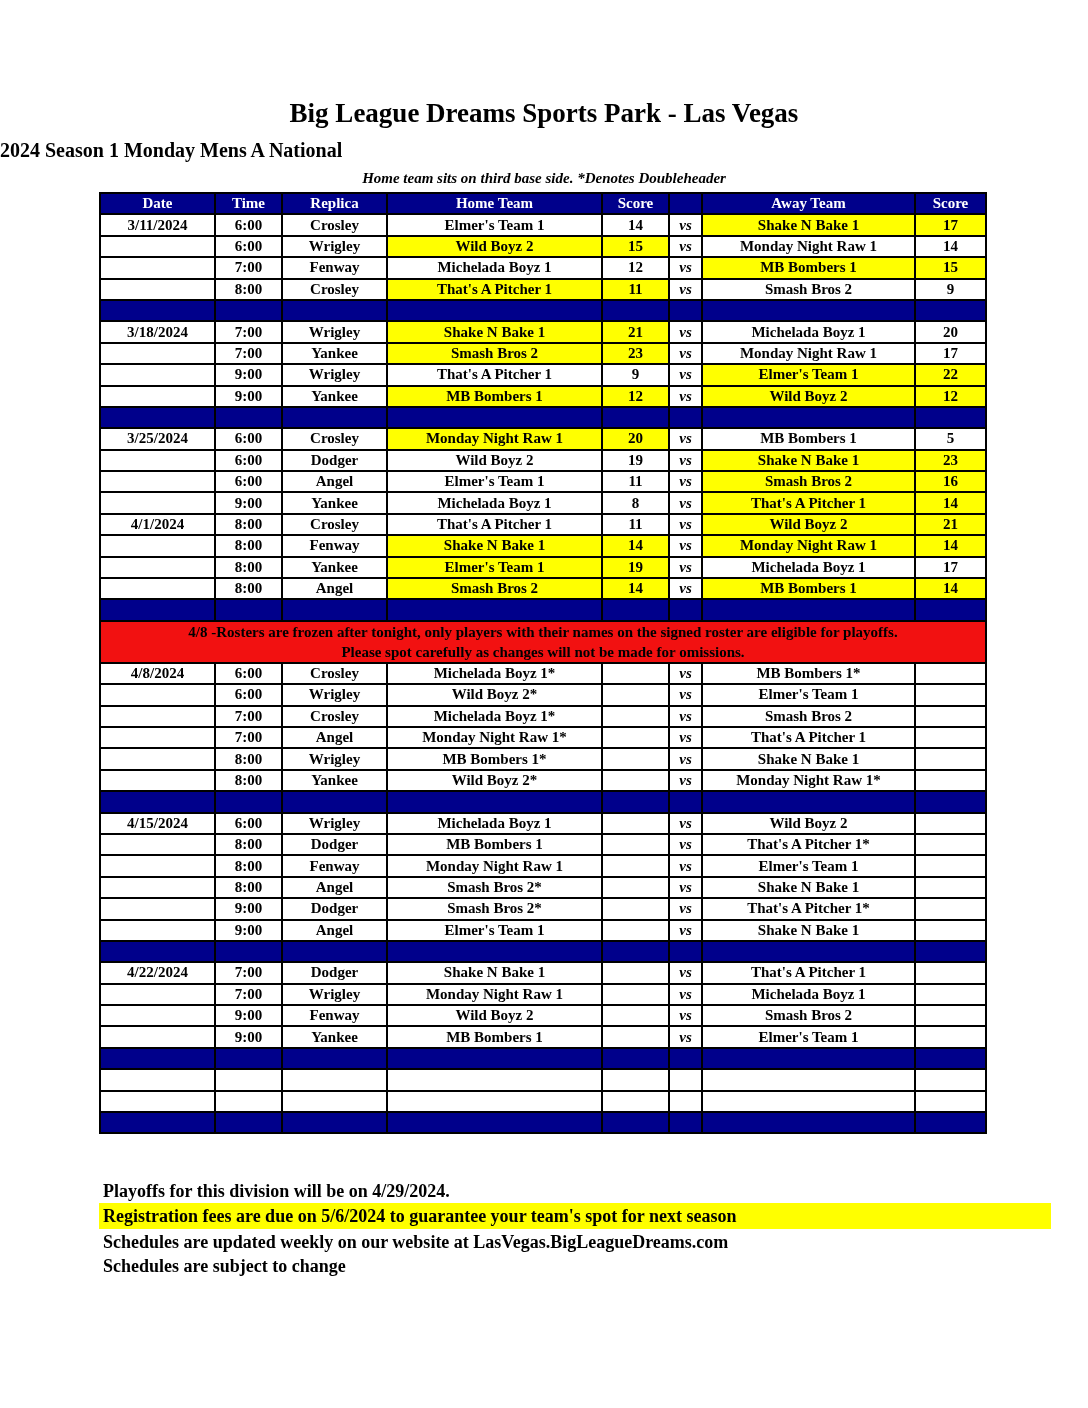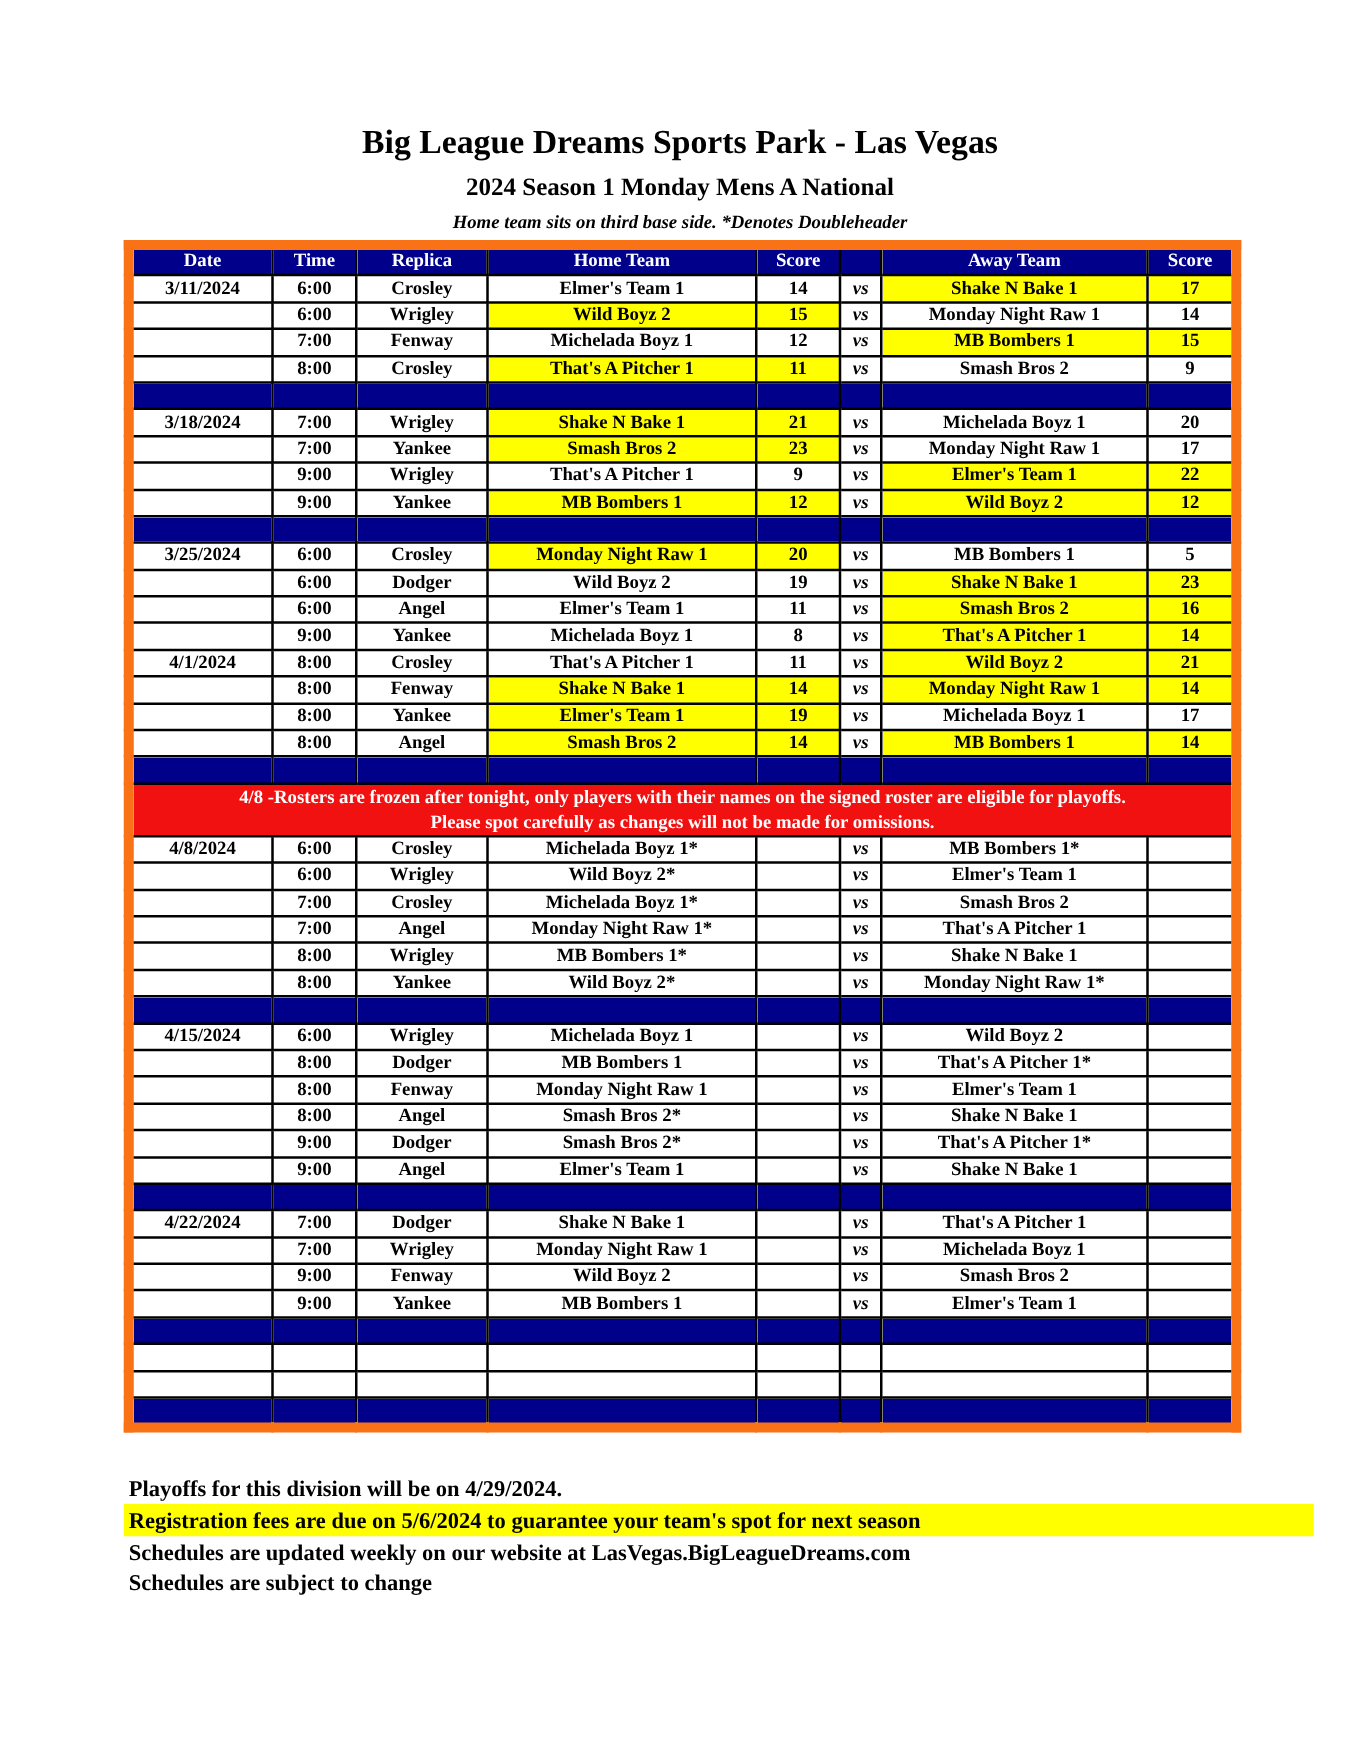--- a/index.html
+++ b/index.html
@@ -9,55 +9,55 @@
     font-family:"Liberation Serif", serif;
     position:relative;
     color:#000;
   }
   .title{
     position:absolute;top:98px;left:0;width:1088px;
     text-align:center;font-size:27px;font-weight:bold;
   }
   .subtitle{
     position:absolute;top:139px;left:0;width:1088px;
-    text-align:center;font-size:20px;font-weight:bold;
+    font-size:20px;font-weight:bold;
   }
   .note{
     position:absolute;top:170px;left:0;width:1088px;
     text-align:center;font-size:15px;font-weight:bold;font-style:italic;
   }
   .tablewrap{
     position:absolute;left:99px;top:192px;
   }
   table.sched{
     border-collapse:collapse;
     table-layout:fixed;
     width:886px;
-    border:8px solid #f97316;
+    border:2px solid #f97316;
   }
   table.sched td, table.sched th{
     border:2px solid #000;
     height:19.4px;
     padding:0;
     text-align:center;
     vertical-align:middle;
     font-size:15px;
     font-weight:bold;
     font-family:"Liberation Serif", serif;
     overflow:hidden;
     white-space:nowrap;
   }
   tr.hdr th{ color:#fff; }
   .navybg{ background:var(--navy); }
   .hl{ background:var(--yellow); }
   td.vs{ font-style:italic; font-size:12px; }
   td.bannertext{ color:#fff; font-size:15px; }
   td.notice{
     background:var(--red);
-    color:#ffffff;
+    color:#000000;
     height:41px;
     font-size:15px;
     line-height:20px;
     border:2px solid #000;
   }
   .footer-line{
     position:absolute;left:103px;
     font-size:18px;font-weight:bold;
     white-space:nowrap;
   }

